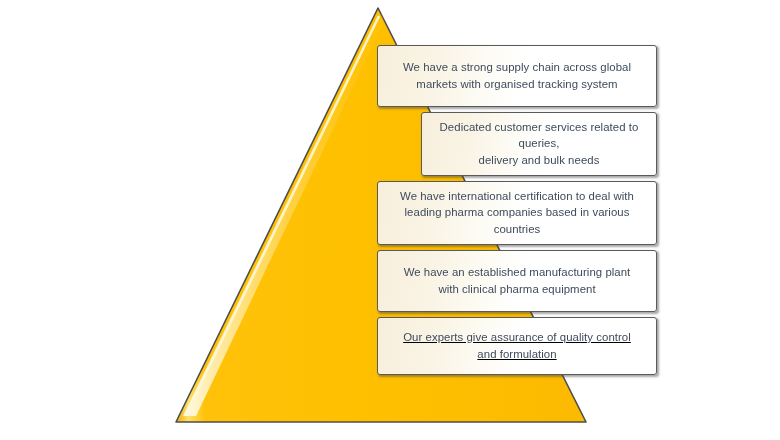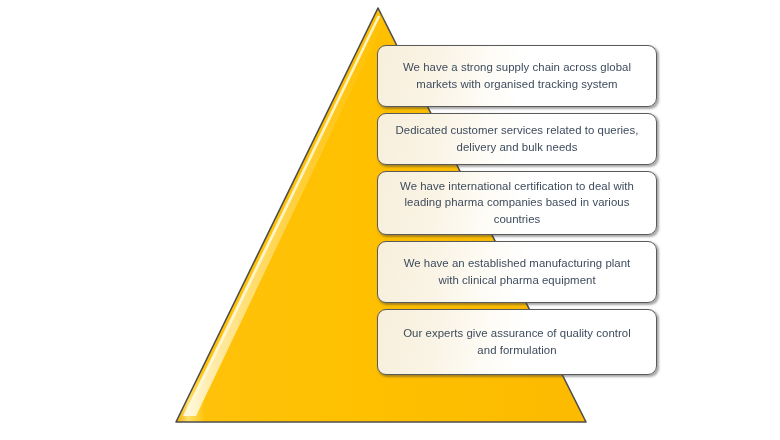--- a/index.html
+++ b/index.html
@@ -39,21 +39,21 @@
     height: 330px;
     display: flex;
     flex-direction: column;
     justify-content: space-between;
   }
 
   .callout {
     position: relative;
     box-sizing: border-box;
     border: 1.3px solid #5a5a5a;
-    border-radius: 9px;
+    border-radius: 3px;
     background: linear-gradient(100deg,
                  #f7efdc 0%,
                  #faf4e6 22%,
                  #fdfbf4 38%,
                  #ffffff 52%,
                  #ffffff 100%);
     box-shadow: 1.6px 1.8px 2.2px rgba(60,60,60,0.45);
     display: flex;
     align-items: center;
     justify-content: center;
@@ -67,24 +67,24 @@
     font-family: "Liberation Sans", sans-serif;
     font-size: 11.4px;
     line-height: 16.5px;
     color: #3d4b5c;
     letter-spacing: 0.05px;
     white-space: pre-line;
   }
 
   
   .callout.h1 { height: 62px; }
-  .callout.h2 { height: 52px; }
+  .callout.h2 { height: 64px; margin-left: 44px; }
   .callout.h3 { height: 64px; align-items: center; }
   .callout.h4 { height: 62px; }
-  .callout.h5 { height: 66px; }
+  .callout.h5 { height: 58px; text-decoration: underline; }
 </style>
 </head>
 <body>
 
 <div id="stage">
 
   <svg id="pyramid-layer" viewBox="0 0 780 440" width="780" height="440" xmlns="http://www.w3.org/2000/svg">
     <defs>
       <linearGradient id="pyrGrad" x1="0" y1="0" x2="1" y2="0">
         <stop offset="0%" stop-color="#F0AE00"></stop>

